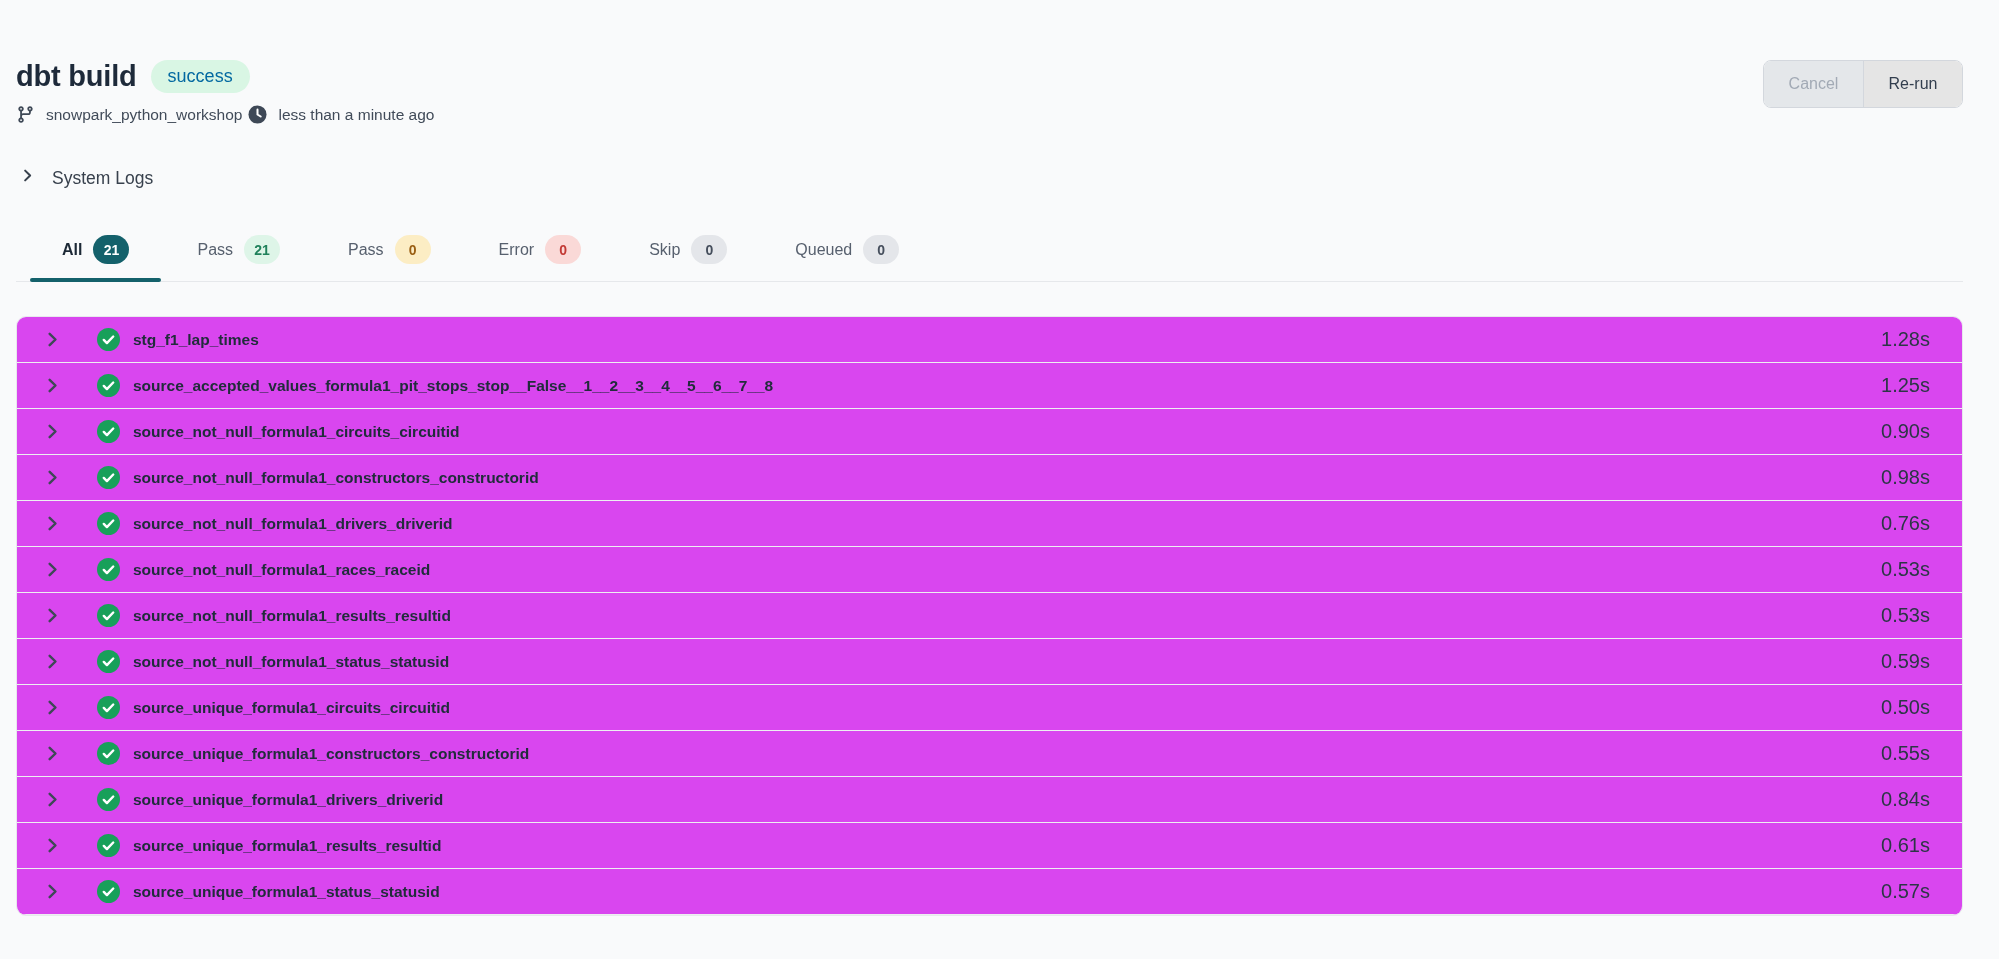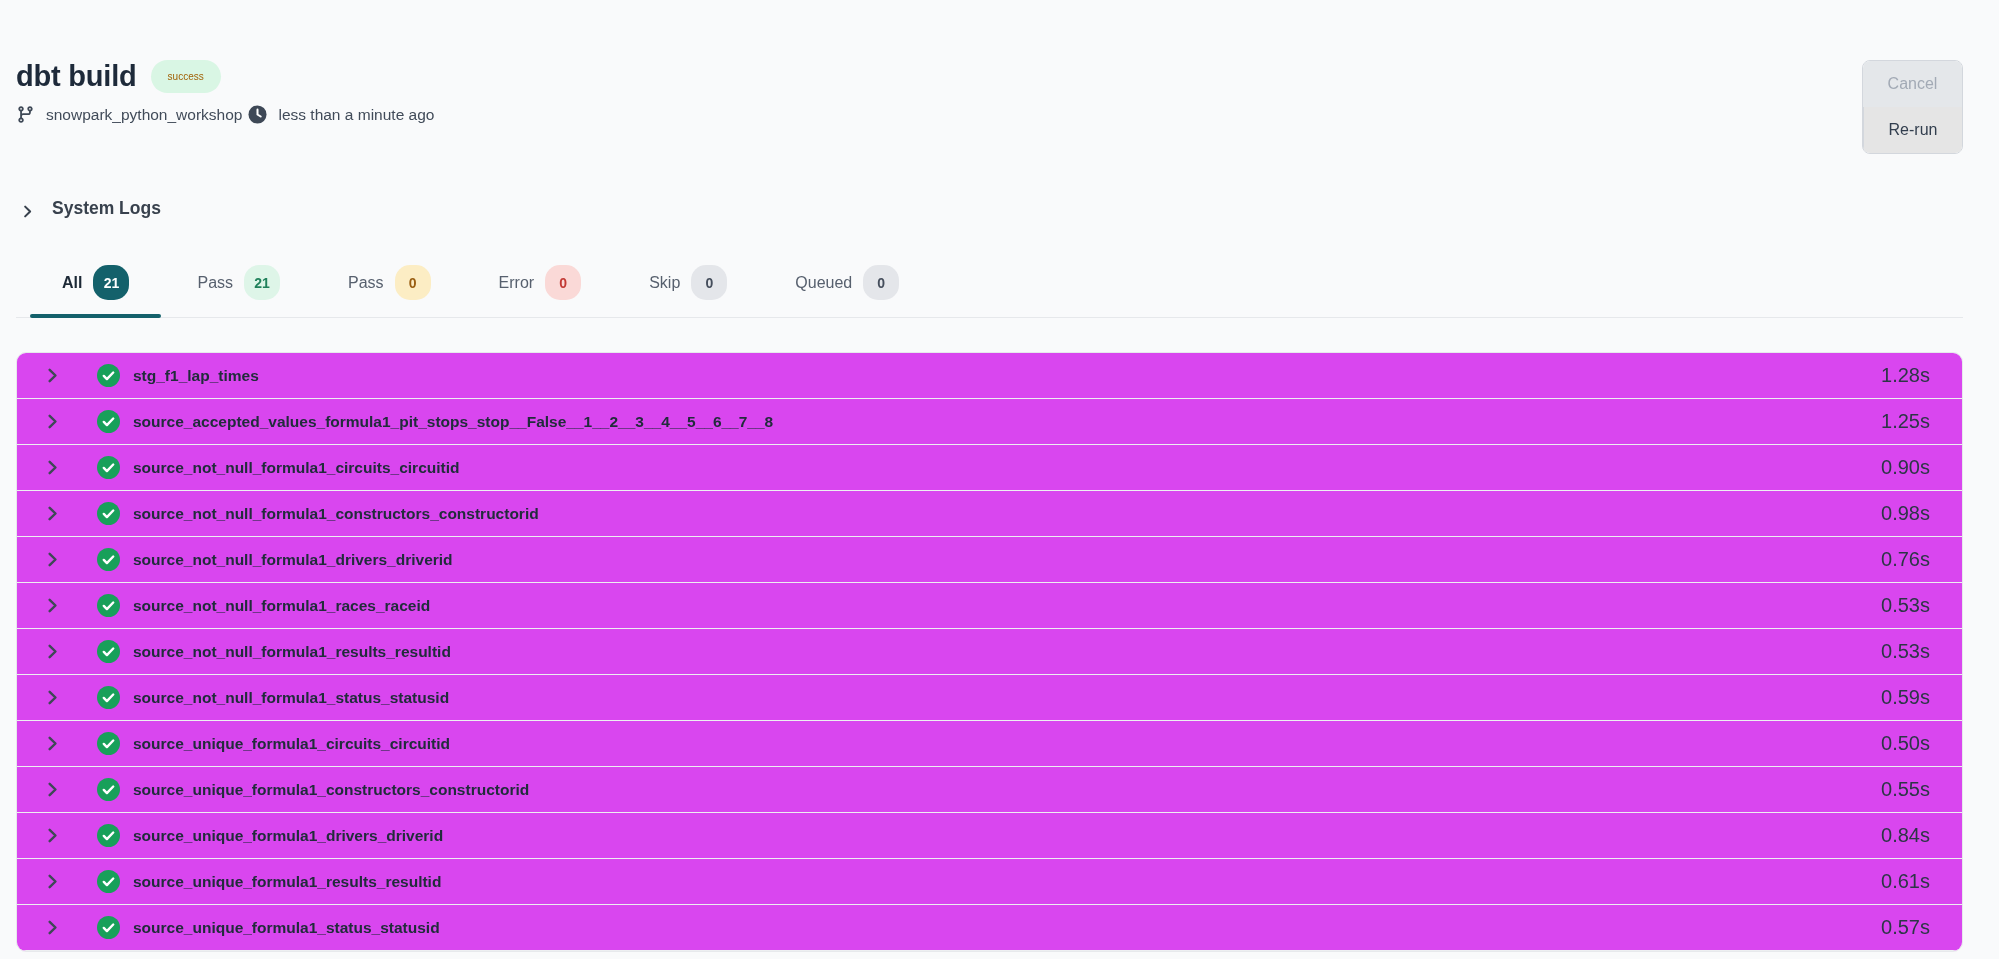--- a/index.html
+++ b/index.html
@@ -8,41 +8,41 @@
     width:1999px; height:959px; overflow:hidden;
     background:#f9fafb;
     font-family:"Liberation Sans", sans-serif;
     color:#212c3b;
   }
   
   .header { display:flex; justify-content:space-between; align-items:flex-start; padding:22px 36px 0 16px;margin-top:38px; }
   .title-row { display:flex; align-items:center; gap:14px; margin-bottom:12px; }
   .page-title { font-size:29px; font-weight:bold; color:#1e2a3a; margin:0; line-height:1.15; letter-spacing:-0.2px; }
   .badge-success { height:33px; padding:16px 17px; display:inline-flex; align-items:center; border-radius:17px;
-    background:#d9f6e4; color:#a16207; font-size:10px; }
+    background:#d9f6e4; color:#0369a1; font-size:18px; }
   .meta { display:flex; gap:6px; }
   .meta-row { display:flex; align-items:center; gap:11px; font-size:15.5px; color:#414b59; }
   .meta-row svg { flex:0 0 auto; }
   
-  .btn-group { display:flex; border:1px solid #d3d7dd; border-radius:8px; overflow:hidden; background:#fff;flex-direction:column; }
+  .btn-group { display:flex; border:1px solid #d3d7dd; border-radius:8px; overflow:hidden; background:#fff; }
   .btn { height:46px; min-width:99px; padding:0 24px; font-size:16px; font-family:inherit;
     border:none; display:flex; align-items:center; justify-content:center; }
   .btn-cancel { background:#e4e7ea; color:#a2aab5; cursor:default; }
   .btn-rerun { background:#e5e5e5; color:#323e4e; border-left:1px solid #d3d7dd; font-weight:normal; cursor:pointer; }
   
-  .syslogs { margin:44px 0 0 20px; display:flex; align-items:flex-end; gap:17px;
-    font-size:17.5px; font-weight:bold; color:#38414d; cursor:pointer; width:fit-content; }
+  .syslogs { margin:44px 0 0 20px; display:flex; align-items:flex-start; gap:17px;
+    font-size:17.5px; font-weight:normal; color:#38414d; cursor:pointer; width:fit-content; }
   
   .tabs { margin:46px 36px 0 16px; padding-left:14px; display:flex; border-bottom:1px solid #e6e8eb; position:relative;align-items:flex-end; }
   .tab { display:flex; align-items:center; gap:11px; padding:0 32px 17px; margin-right:4px;
     font-size:16px; color:#57606e; position:relative; cursor:pointer; }
   .tab.active .tab-label { color:#1d2936; font-weight:bold; }
   .tab.active::after { content:''; position:absolute; left:0; right:0; bottom:-1px; height:4px;
     border-radius:3px; background:#14616b; }
-  .tab-badge { min-width:36px; height:35px; padding:0 10px; border-radius:15px;
+  .tab-badge { min-width:36px; height:29px; padding:0 10px; border-radius:15px;
     display:flex; align-items:center; justify-content:center; font-size:14px; font-weight:bold; }
   .badge-teal-solid { background:#14616b; color:#ffffff; }
   .badge-green  { background:#def5e8; color:#20815b; }
   .badge-yellow { background:#fcedc4; color:#9a5f13; }
   .badge-red    { background:#fad9d7; color:#c23934; }
   .badge-grey   { background:#e4e6ea; color:#454e5c; }
   
   .panel { margin:34px 36px 0 16px; background:#ffffff; border:1px solid #e7e9ec;
     border-radius:10px; overflow:hidden; }
   .row { height:46px; display:flex; align-items:center; padding:0 32px 0 27px;

